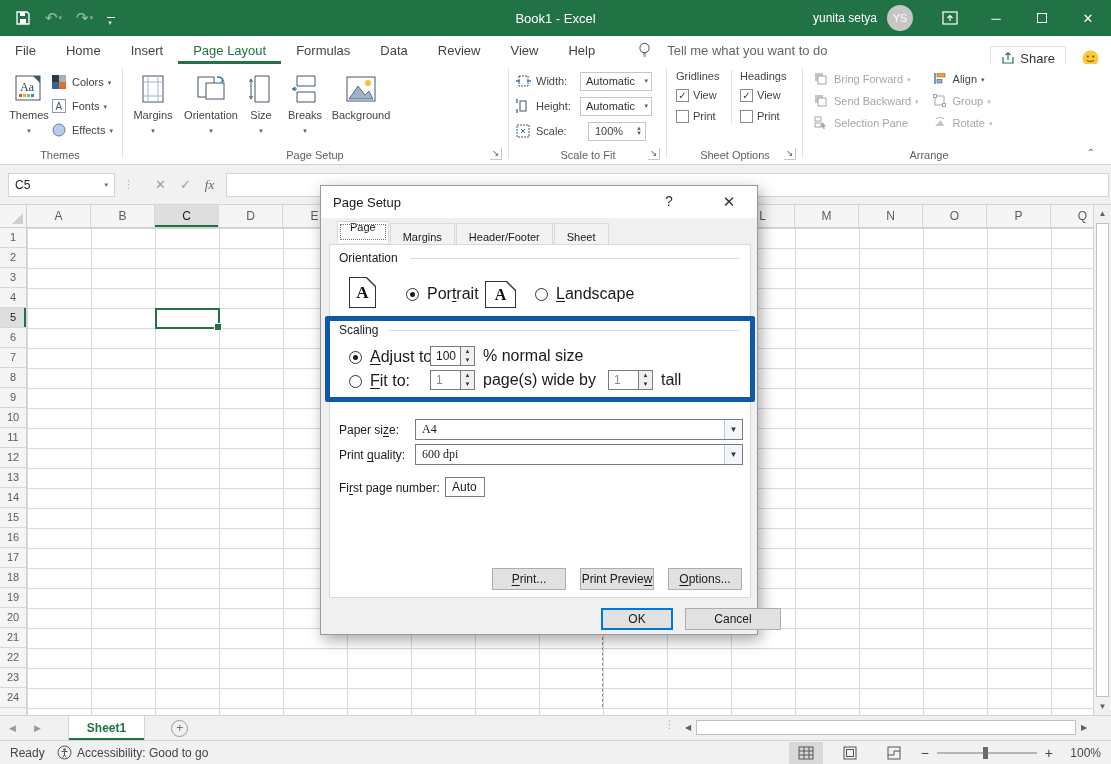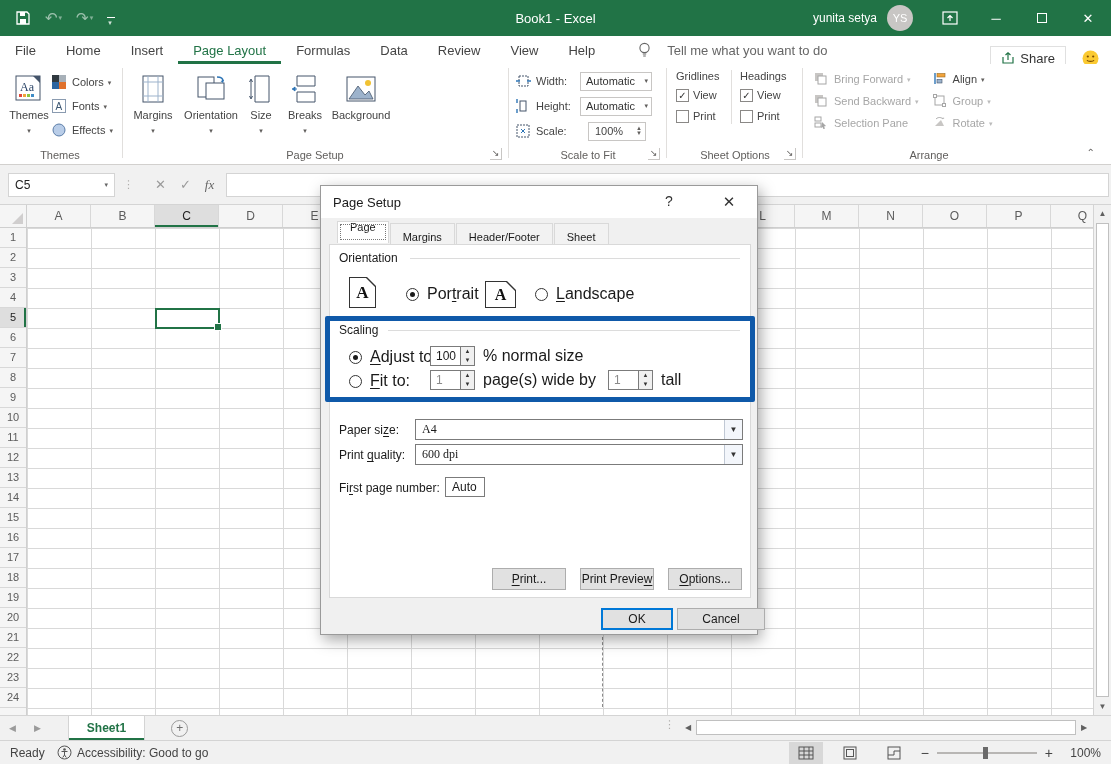--- a/index.html
+++ b/index.html
@@ -642,21 +642,21 @@
         </span>
 
       <span class="dbtn" style="left:162px;top:323px"><u>P</u>rint...</span>
       <span class="dbtn" style="left:250px;top:323px">Print Previe<u>w</u></span>
       <span class="dbtn" style="left:338px;top:323px"><u>O</u>ptions...</span>
     </div>
 
     <div class="hilite" style="border-color: rgb(15, 89, 169);"></div>
 
     <span class="dbtn okf" style="left:272px;top:422px;width:72px">OK</span>
-    <span class="dbtn" style="left:356px;top:422px;width:88px">Cancel</span>
+    <span class="dbtn" style="left:364px;top:422px;width:96px">Cancel</span>
   </div>
 
   <div class="stabs">
     <span class="snav">◀</span>
     <span class="snav">▶</span>
     <span class="stab">Sheet1</span>
     <span class="addsheet">+</span>
   </div>
   <span class="hdots">⋮</span>
   <div class="hscroll">

